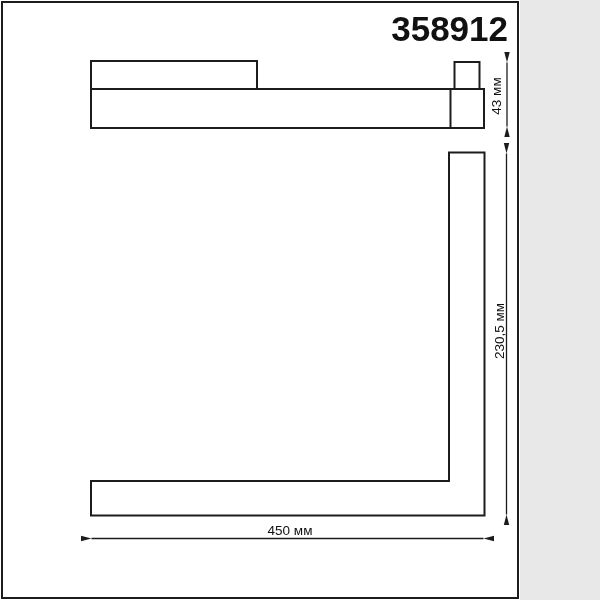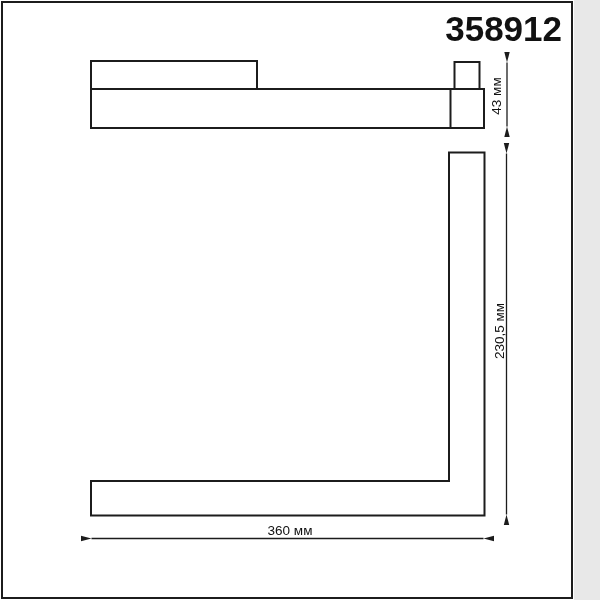--- a/index.html
+++ b/index.html
@@ -1,22 +1,21 @@
 <!DOCTYPE html>
 <html><head>
 <meta charset="utf-8">
 <style>
   html,body{margin:0;padding:0;background:#e8e8e8;}
   .canvas{
     position:relative;
-    width:560px;height:600px;
+    width:520px;height:600px;
     background:#ffffff;
     font-family:"Liberation Sans", sans-serif;
     overflow:hidden;
-    padding-left:14px;
   }
   .frame{
     position:absolute;
     inset:1px;
     border:2px solid #1c1c1c;
     pointer-events:none;
   }
   svg{position:absolute;left:0;top:0;}
   .title{
     position:absolute;
@@ -67,16 +66,16 @@
       <line x1="91.5" y1="538.5" x2="483.5" y2="538.5" marker-start="url(#arr)" marker-end="url(#arr)"></line>
     </g>
   </svg>
 
   <div class="title">358912</div>
 
   <div class="dim dim-rot" style="left:497px;top:96px;">43 мм</div>
 
   <div class="dim dim-rot" style="left:500px;top:331px;">230,5 мм</div>
 
-  <div class="dim dim-hor" style="left:290px;top:531px;">360 мм</div>
+  <div class="dim dim-hor" style="left:290px;top:531px;">450 мм</div>
 
   <div class="frame"></div>
 </div>
 
 </body></html>

